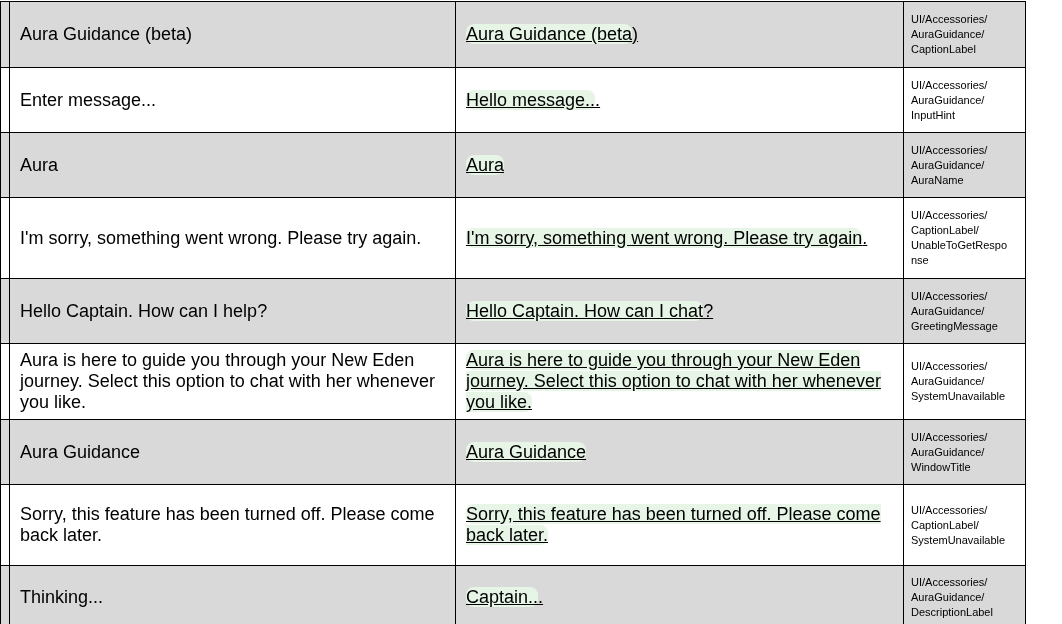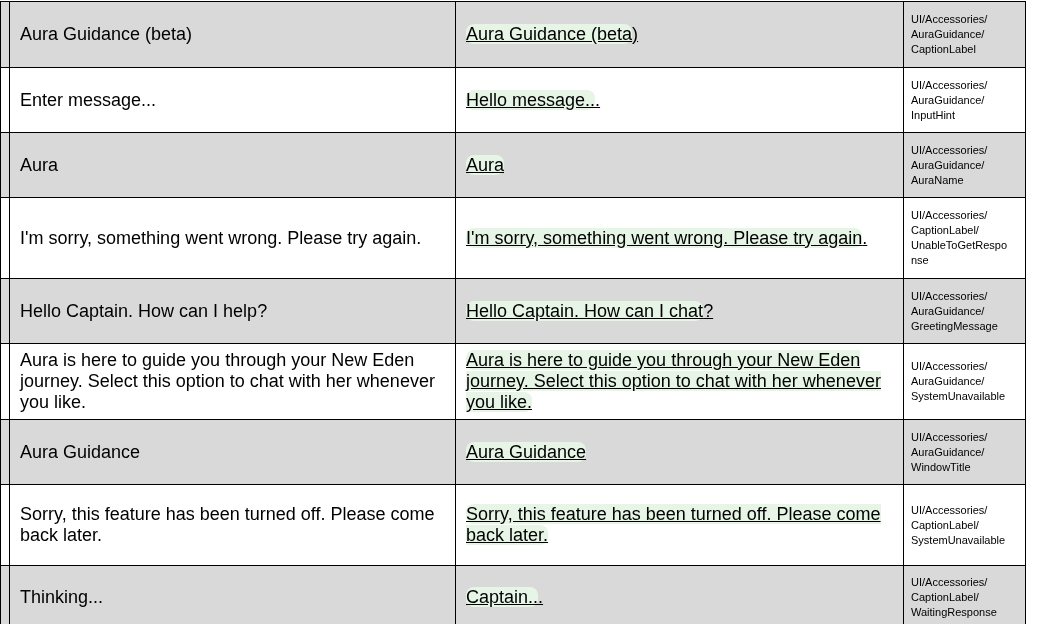--- a/index.html
+++ b/index.html
@@ -112,21 +112,21 @@
     <td class="edge"></td>
     <td class="src"><span>Sorry, this feature has been turned off. Please come back later.</span></td>
     <td class="tgt"><span class="link"><span class="hl">Sorry, this feature has been turned off. Please come back later.</span><span class="tail"></span></span></td>
     <td class="key"><span>UI/​Accessories/​CaptionLabel/​SystemUnavailable</span></td>
   </tr>
 
   <tr class="alt r-last">
     <td class="edge"></td>
     <td class="src"><span>Thinking...</span></td>
     <td class="tgt"><span class="link"><span class="hl">Captain..</span><span class="tail">.</span></span></td>
-    <td class="key"><span>UI/​Accessories/​CaptionLabel/​WaitingResponse</span></td>
+    <td class="key"><span>UI/​Accessories/​AuraGuidance/​DescriptionLabel</span></td>
   </tr>
 
   <tr class="r-partial">
     <td class="edge"></td>
     <td class="src"></td>
     <td class="tgt"></td>
     <td class="key"></td>
   </tr>
 </tbody>
   </table>

